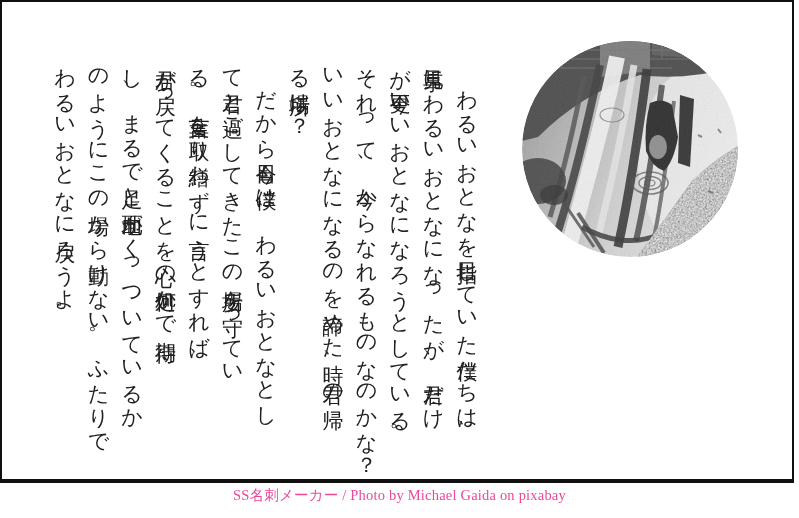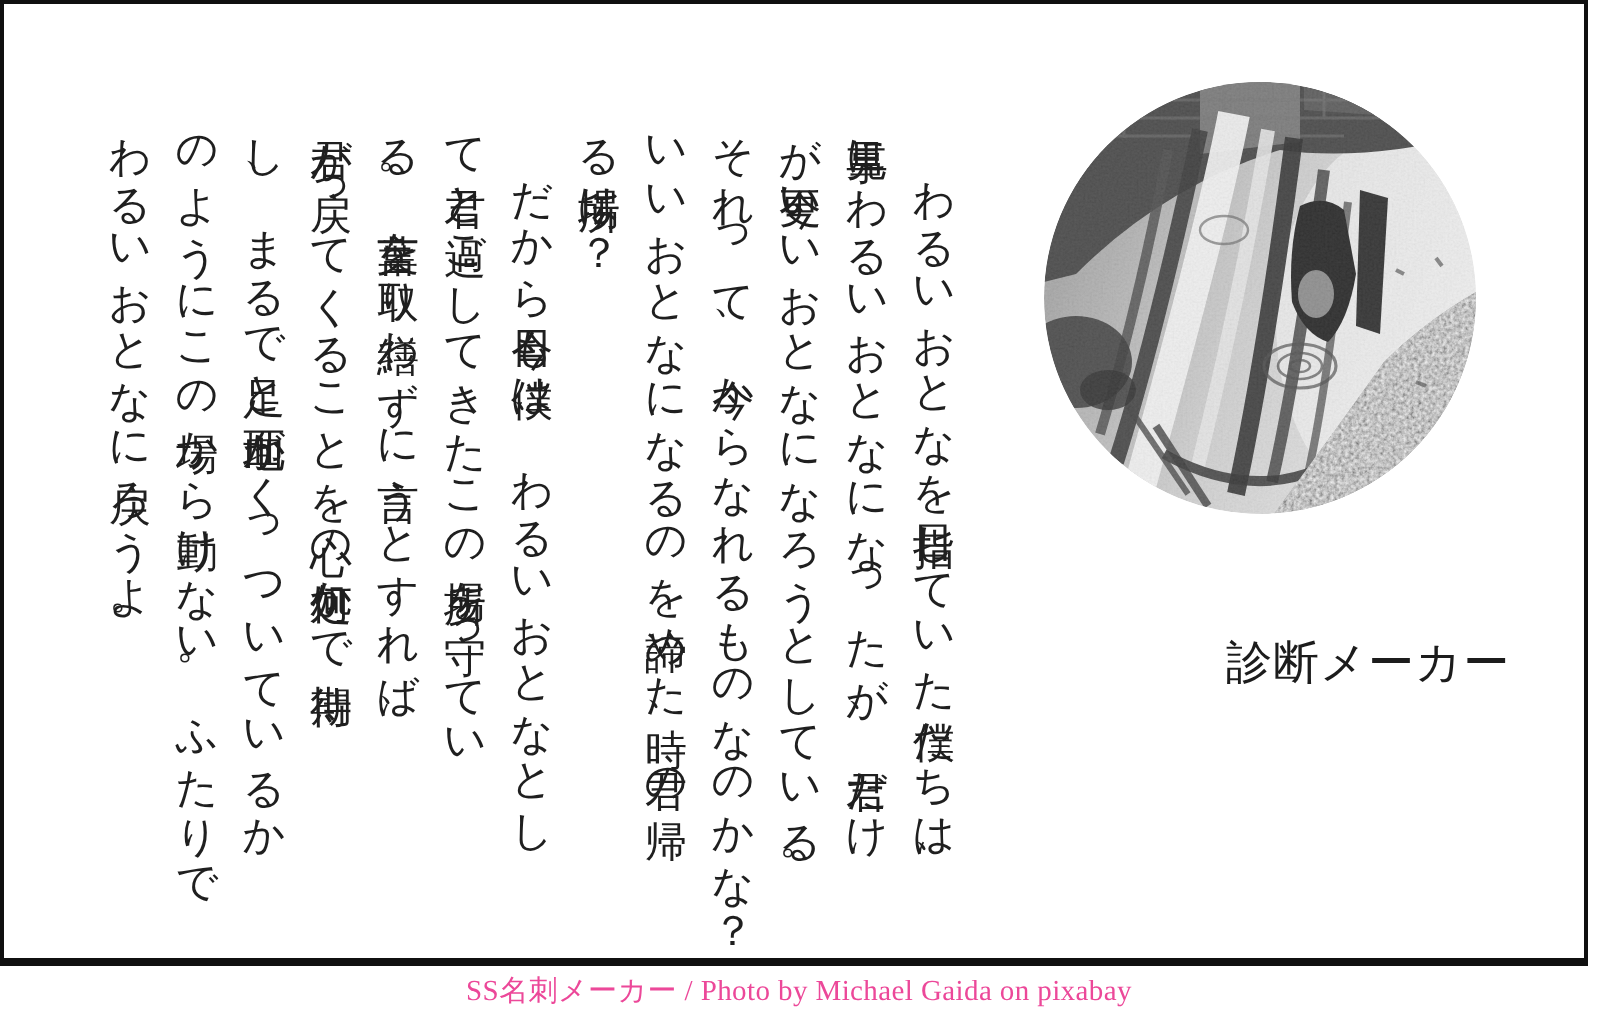--- a/index.html
+++ b/index.html
@@ -169,20 +169,19 @@
           </g>
 
           <path d="M176,94 l4,2 M196,88 l3,4 M186,150 l5,2" stroke="#555555" stroke-width="2" opacity="0.7"></path>
 
           <rect x="0" y="0" width="216" height="216" filter="url(#grainF)" opacity="0.12"></rect>
         </g>
       </svg>
     </div>
 
     <div class="title-block">
-      <div>診断メーカー</div>
     </div>
 
   </div>
 
   <div class="footer">SS名刺メーカー / Photo by Michael Gaida on pixabay</div>
 
 </div>
 
 </body></html>

